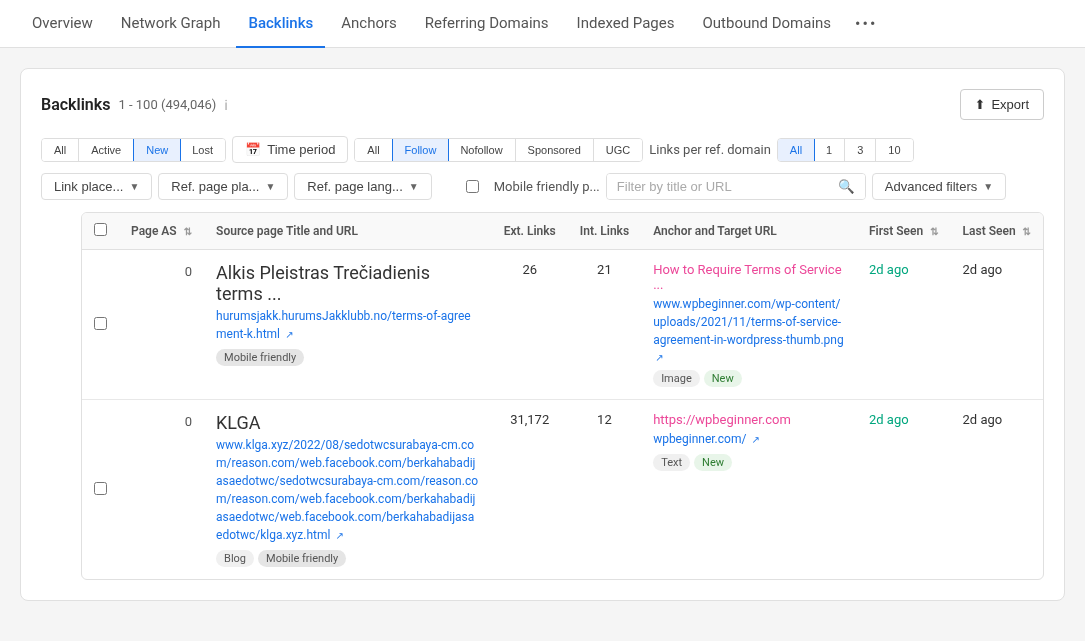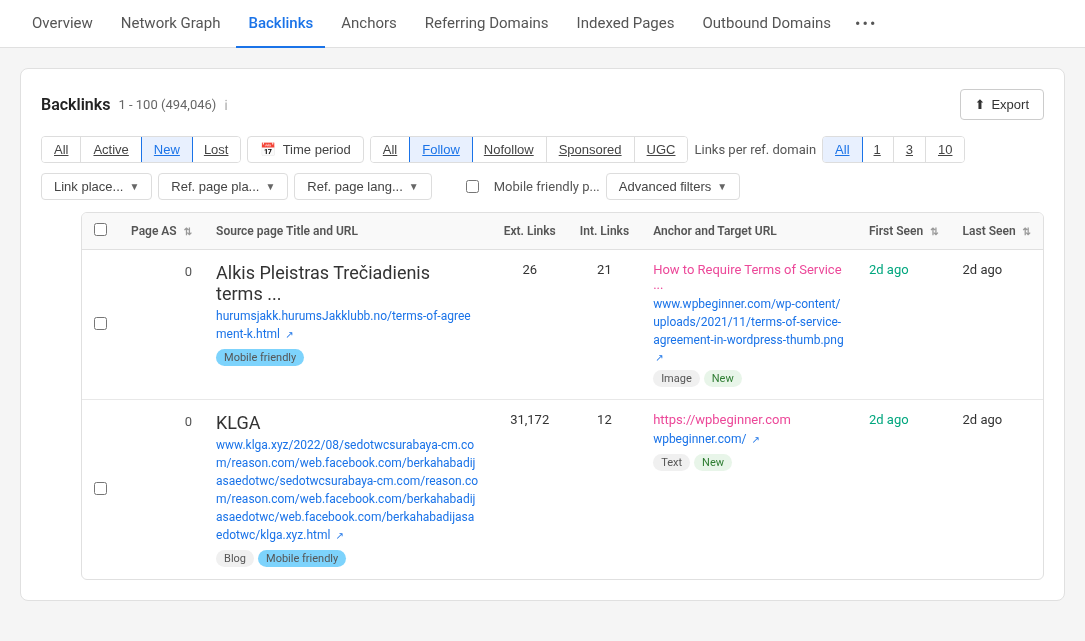--- a/index.html
+++ b/index.html
@@ -108,23 +108,22 @@
       border: 1px solid #ddd;
       border-radius: 4px;
       overflow: hidden;
     }
     .pill {
       padding: 5px 12px;
       cursor: pointer;
       background: #fff;
       border: none;
       color: #444;
-      font-size: 13px;
+      font-size: 11px;
       border-right: 1px solid #ddd;
-      text-decoration: underline;
     }
     .pill:last-child { border-right: none; }
     .pill.active {
       background: #e8f0fe;
       color: #1a73e8;
       border: 1px solid #1a73e8;
       margin: -1px;
       z-index: 1;
     }
 
@@ -324,21 +323,21 @@
       color: #2e7d32;
     }
     .tag.image {
       background: #f0f0f0;
       color: #555;
     }
     .tag.text {
       background: #f0f0f0;
       color: #555;
     }
-    .tag.mobile { background: #7dd3fc; color: #555; }
+    .tag.mobile { background: #e5e5e5; color: #555; }
     .tag.blog { background: #f0f0f0; color: #555; }
 
     
     .links-cell {
       text-align: center;
       white-space: nowrap;
     }
 
     
     .anchor-cell {
@@ -449,20 +448,26 @@
       <button class="dropdown-btn">
         <span>Ref. page lang...</span>
         <span class="dropdown-arrow">▼</span>
       </button>
 
       <label class="checkbox-label">
         <input type="checkbox" style="">
         <span>Mobile friendly p...</span>
       </label>
 
+      <div class="search-box">
+        <input type="text" placeholder="Filter by title or URL" style="">
+        <button class="search-icon-btn">
+          <span>🔍</span>
+        </button>
+      </div>
 
       <button class="advanced-filters-btn">
         <span>Advanced filters</span>
         <span class="dropdown-arrow">▼</span>
       </button>
     </div>
 
     <div class="table-wrapper">
       <table>
         <thead>

